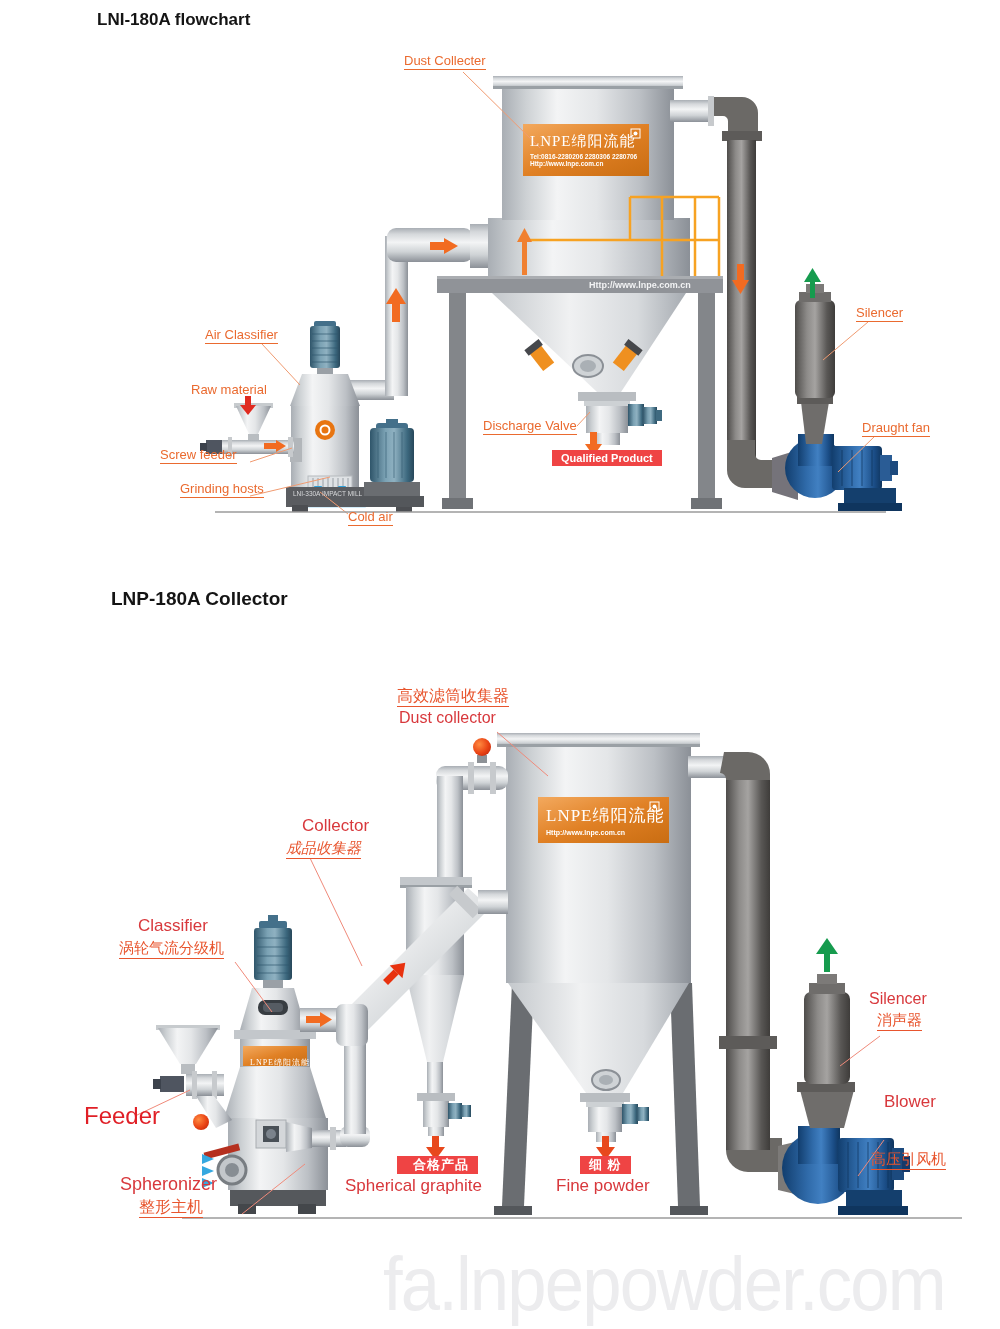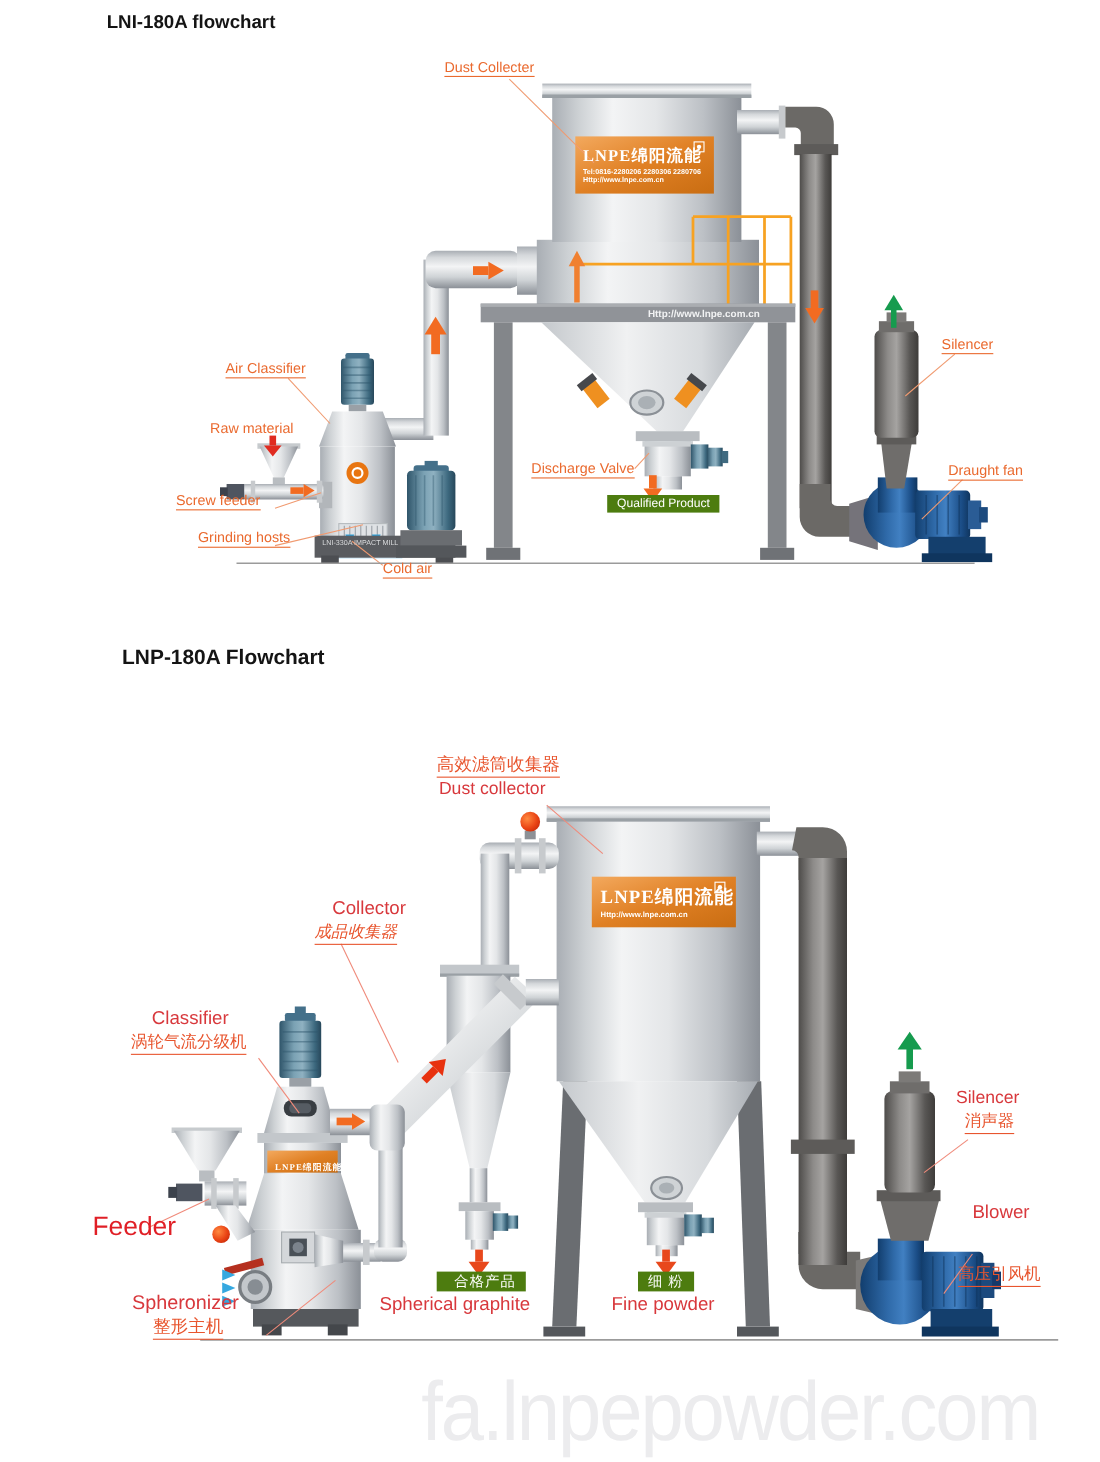--- a/index.html
+++ b/index.html
@@ -6,26 +6,26 @@
   .page{position:relative;width:1000px;height:1329px;background:#ffffff;overflow:hidden;
         font-family:"Liberation Sans",sans-serif;}
   .page svg{position:absolute;left:0;top:0;}
   .lbl{position:absolute;white-space:nowrap;line-height:1.1;}
   .t1{font-size:17px;font-weight:bold;color:#141414;}
   .t2{font-size:19px;font-weight:bold;color:#141414;}
   .o{color:#ea6a2f;font-size:13px;}
   .u{border-bottom:1px solid currentColor;padding-bottom:1px;}
   .ren{color:#d8383c;font-size:17px;}
   .rcn{color:#e8552e;font-size:15px;}
-  .box{background:#4d7c0f;color:#ffffff;font-size:13px;font-weight:normal;
+  .box{background:#ef4444;color:#ffffff;font-size:13px;font-weight:bold;
        padding:2px 9px;letter-spacing:1px;}
   .wm{position:absolute;left:383px;top:1240px;font-size:76px;font-weight:400;
       color:#ececee;letter-spacing:-2px;transform:scaleX(.93);transform-origin:left top;}
   .plate{position:absolute;color:#fff;font-family:"Liberation Serif",serif;}
-  .plate .b{font-weight:bold;letter-spacing:1px;}
+  .plate .b{font-weight:normal;letter-spacing:1px;}
   .plate .s{font-family:"Liberation Sans",sans-serif;font-weight:bold;display:block;}
   .wtxt{position:absolute;color:#f2f3f4;font-weight:bold;}
 </style>
 </head>
 <body>
 
 <div class="page">
 
 <svg width="1000" height="1329" viewBox="0 0 1000 1329">
   <defs>
@@ -414,21 +414,21 @@
       <path d="M135,1116 L190,1090"></path>
       <path d="M242,1214 L305,1164"></path>
       <path d="M880,1036 L840,1066"></path>
       <path d="M884,1140 L858,1176"></path>
     </g>
     <line x1="182" y1="1218" x2="962" y2="1218" stroke="#9b9b9b" stroke-width="1.5"></line>
   </g>
 </svg>
 
 <div class="lbl t1" style="left:97px;top:11px;">LNI-180A flowchart</div>
-<div class="lbl t2" style="left:111px;top:589px;">LNP-180A Flowchart</div>
+<div class="lbl t2" style="left:111px;top:589px;">LNP-180A Collector</div>
 
 <div class="lbl o u" style="left:404px;top:54px;">Dust Collecter</div>
 <div class="lbl o u" style="left:205px;top:328px;">Air Classifier</div>
 <div class="lbl o" style="left:191px;top:383px;">Raw material</div>
 <div class="lbl o u" style="left:160px;top:448px;">Screw feeder</div>
 <div class="lbl o u" style="left:180px;top:482px;text-align:right;">Grinding hosts</div>
 <div class="lbl o u" style="left:348px;top:510px;">Cold air</div>
 <div class="lbl o u" style="left:483px;top:419px;">Discharge Valve</div>
 <div class="lbl box" style="left:552px;top:450px;font-size:11px;letter-spacing:0;">Qualified Product</div>
 <div class="lbl o u" style="left:856px;top:306px;">Silencer</div>

